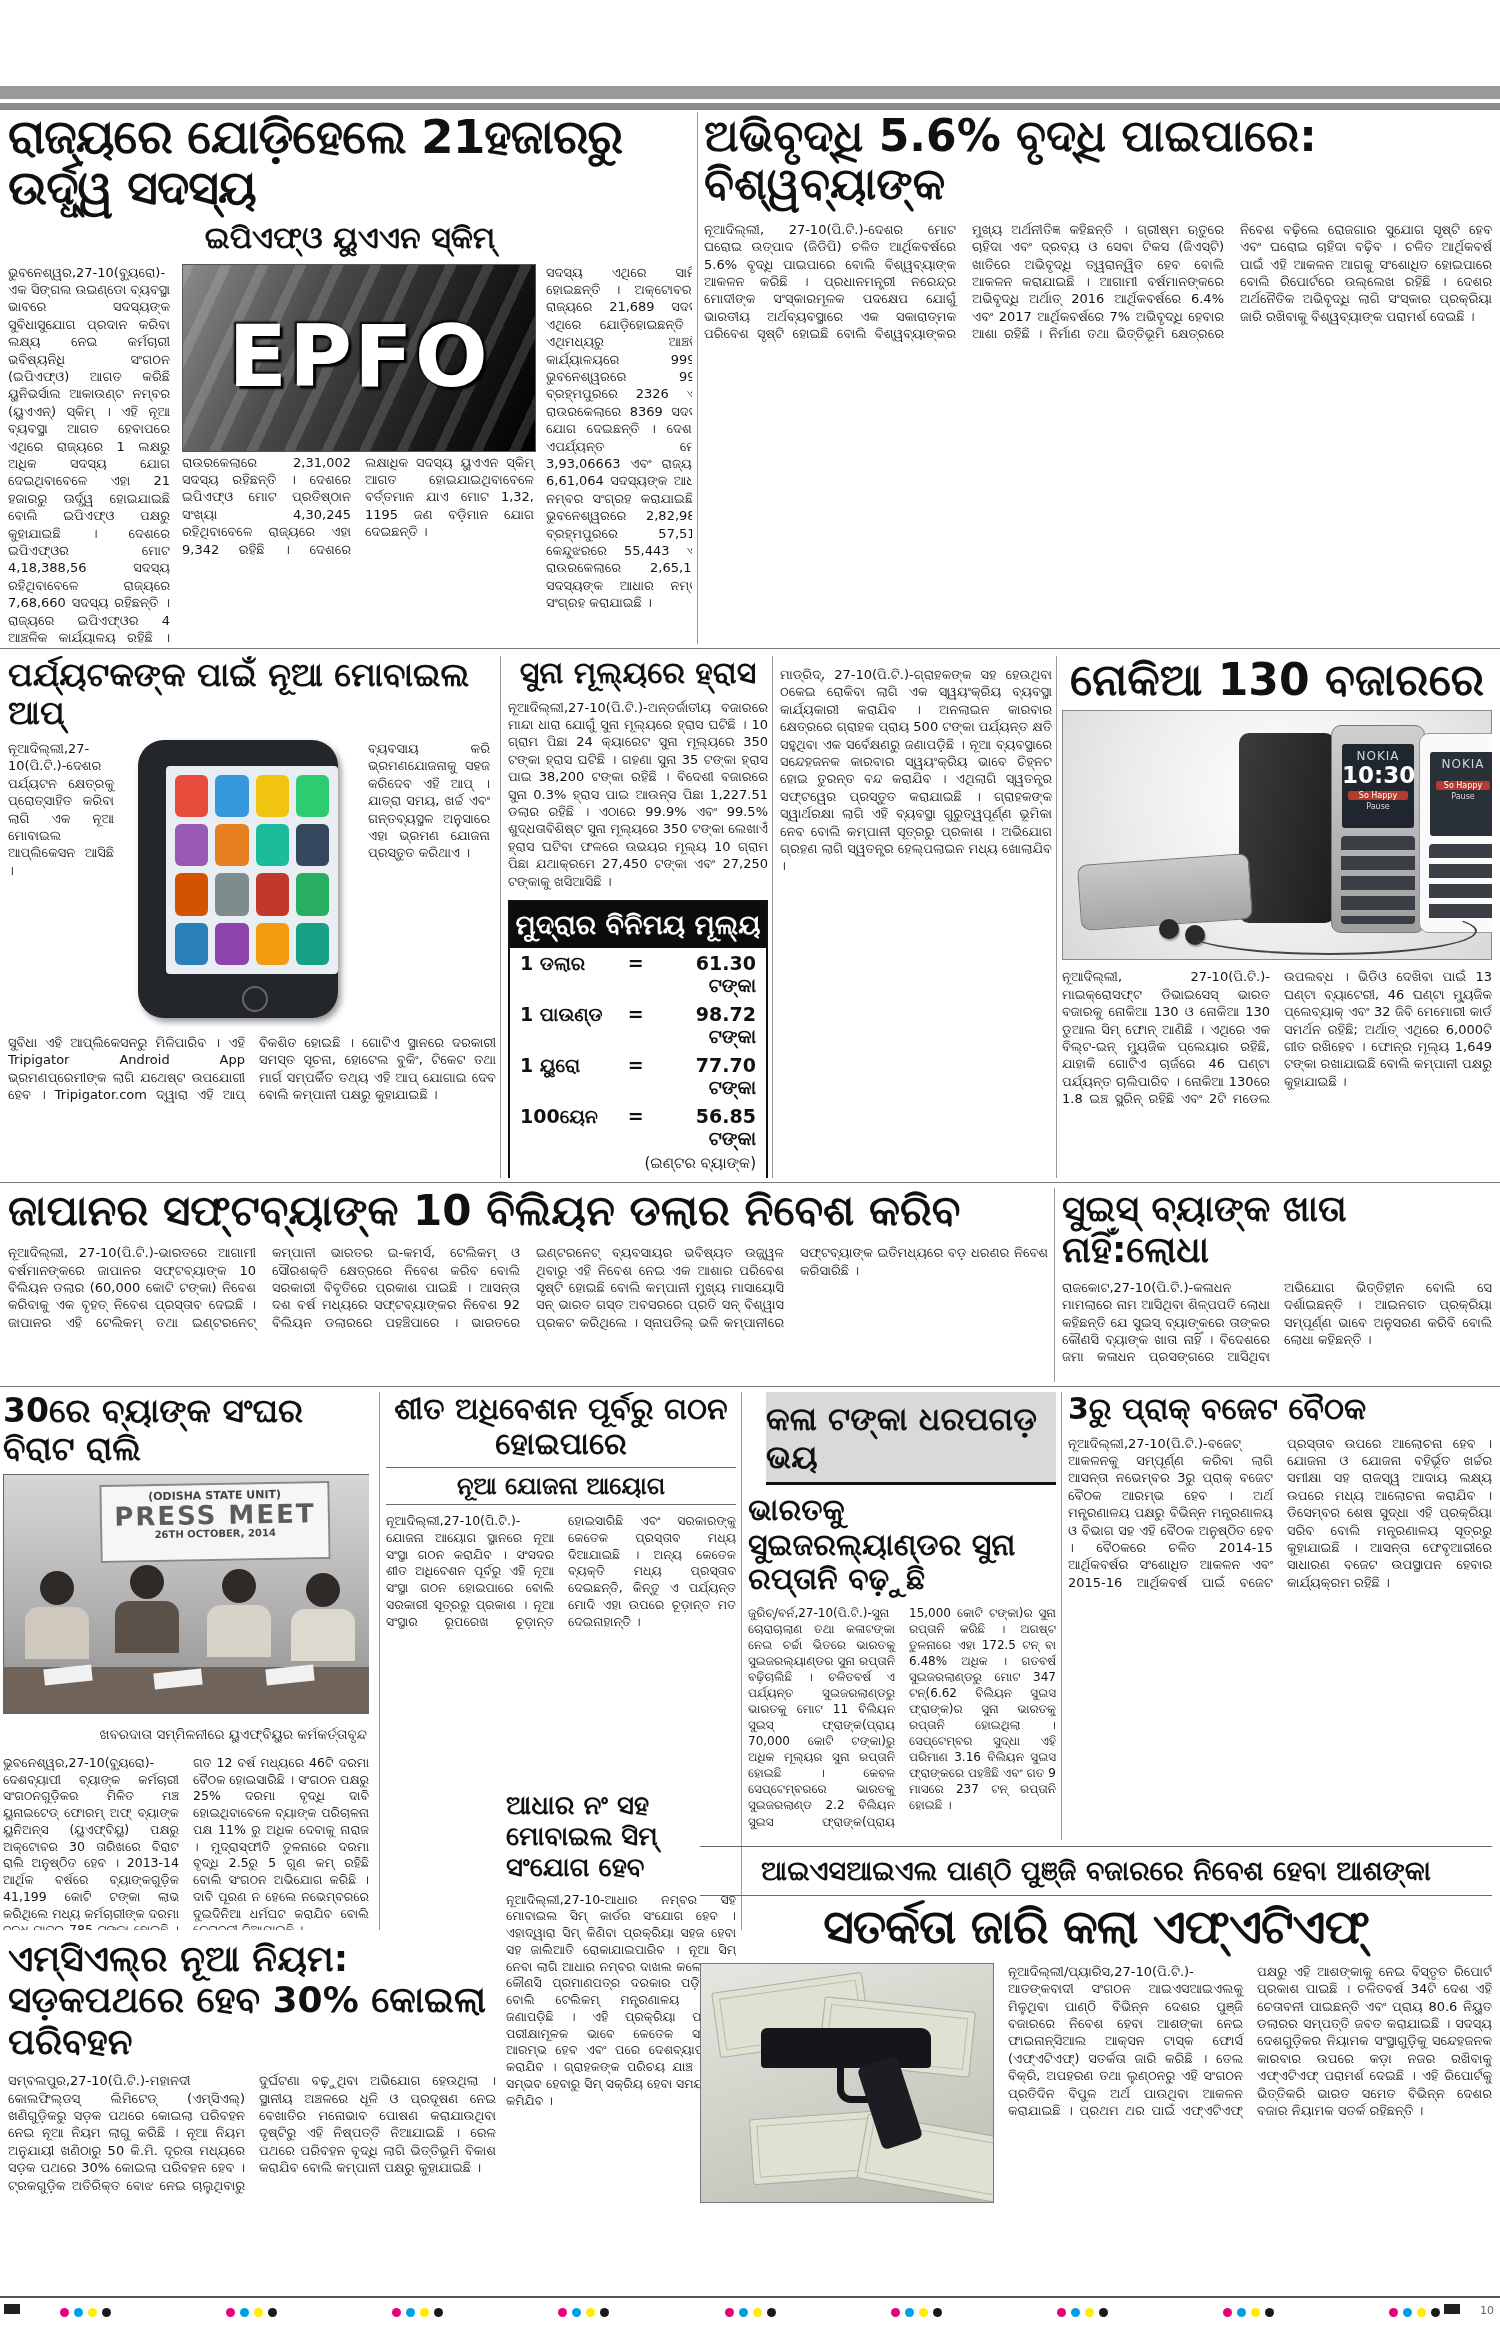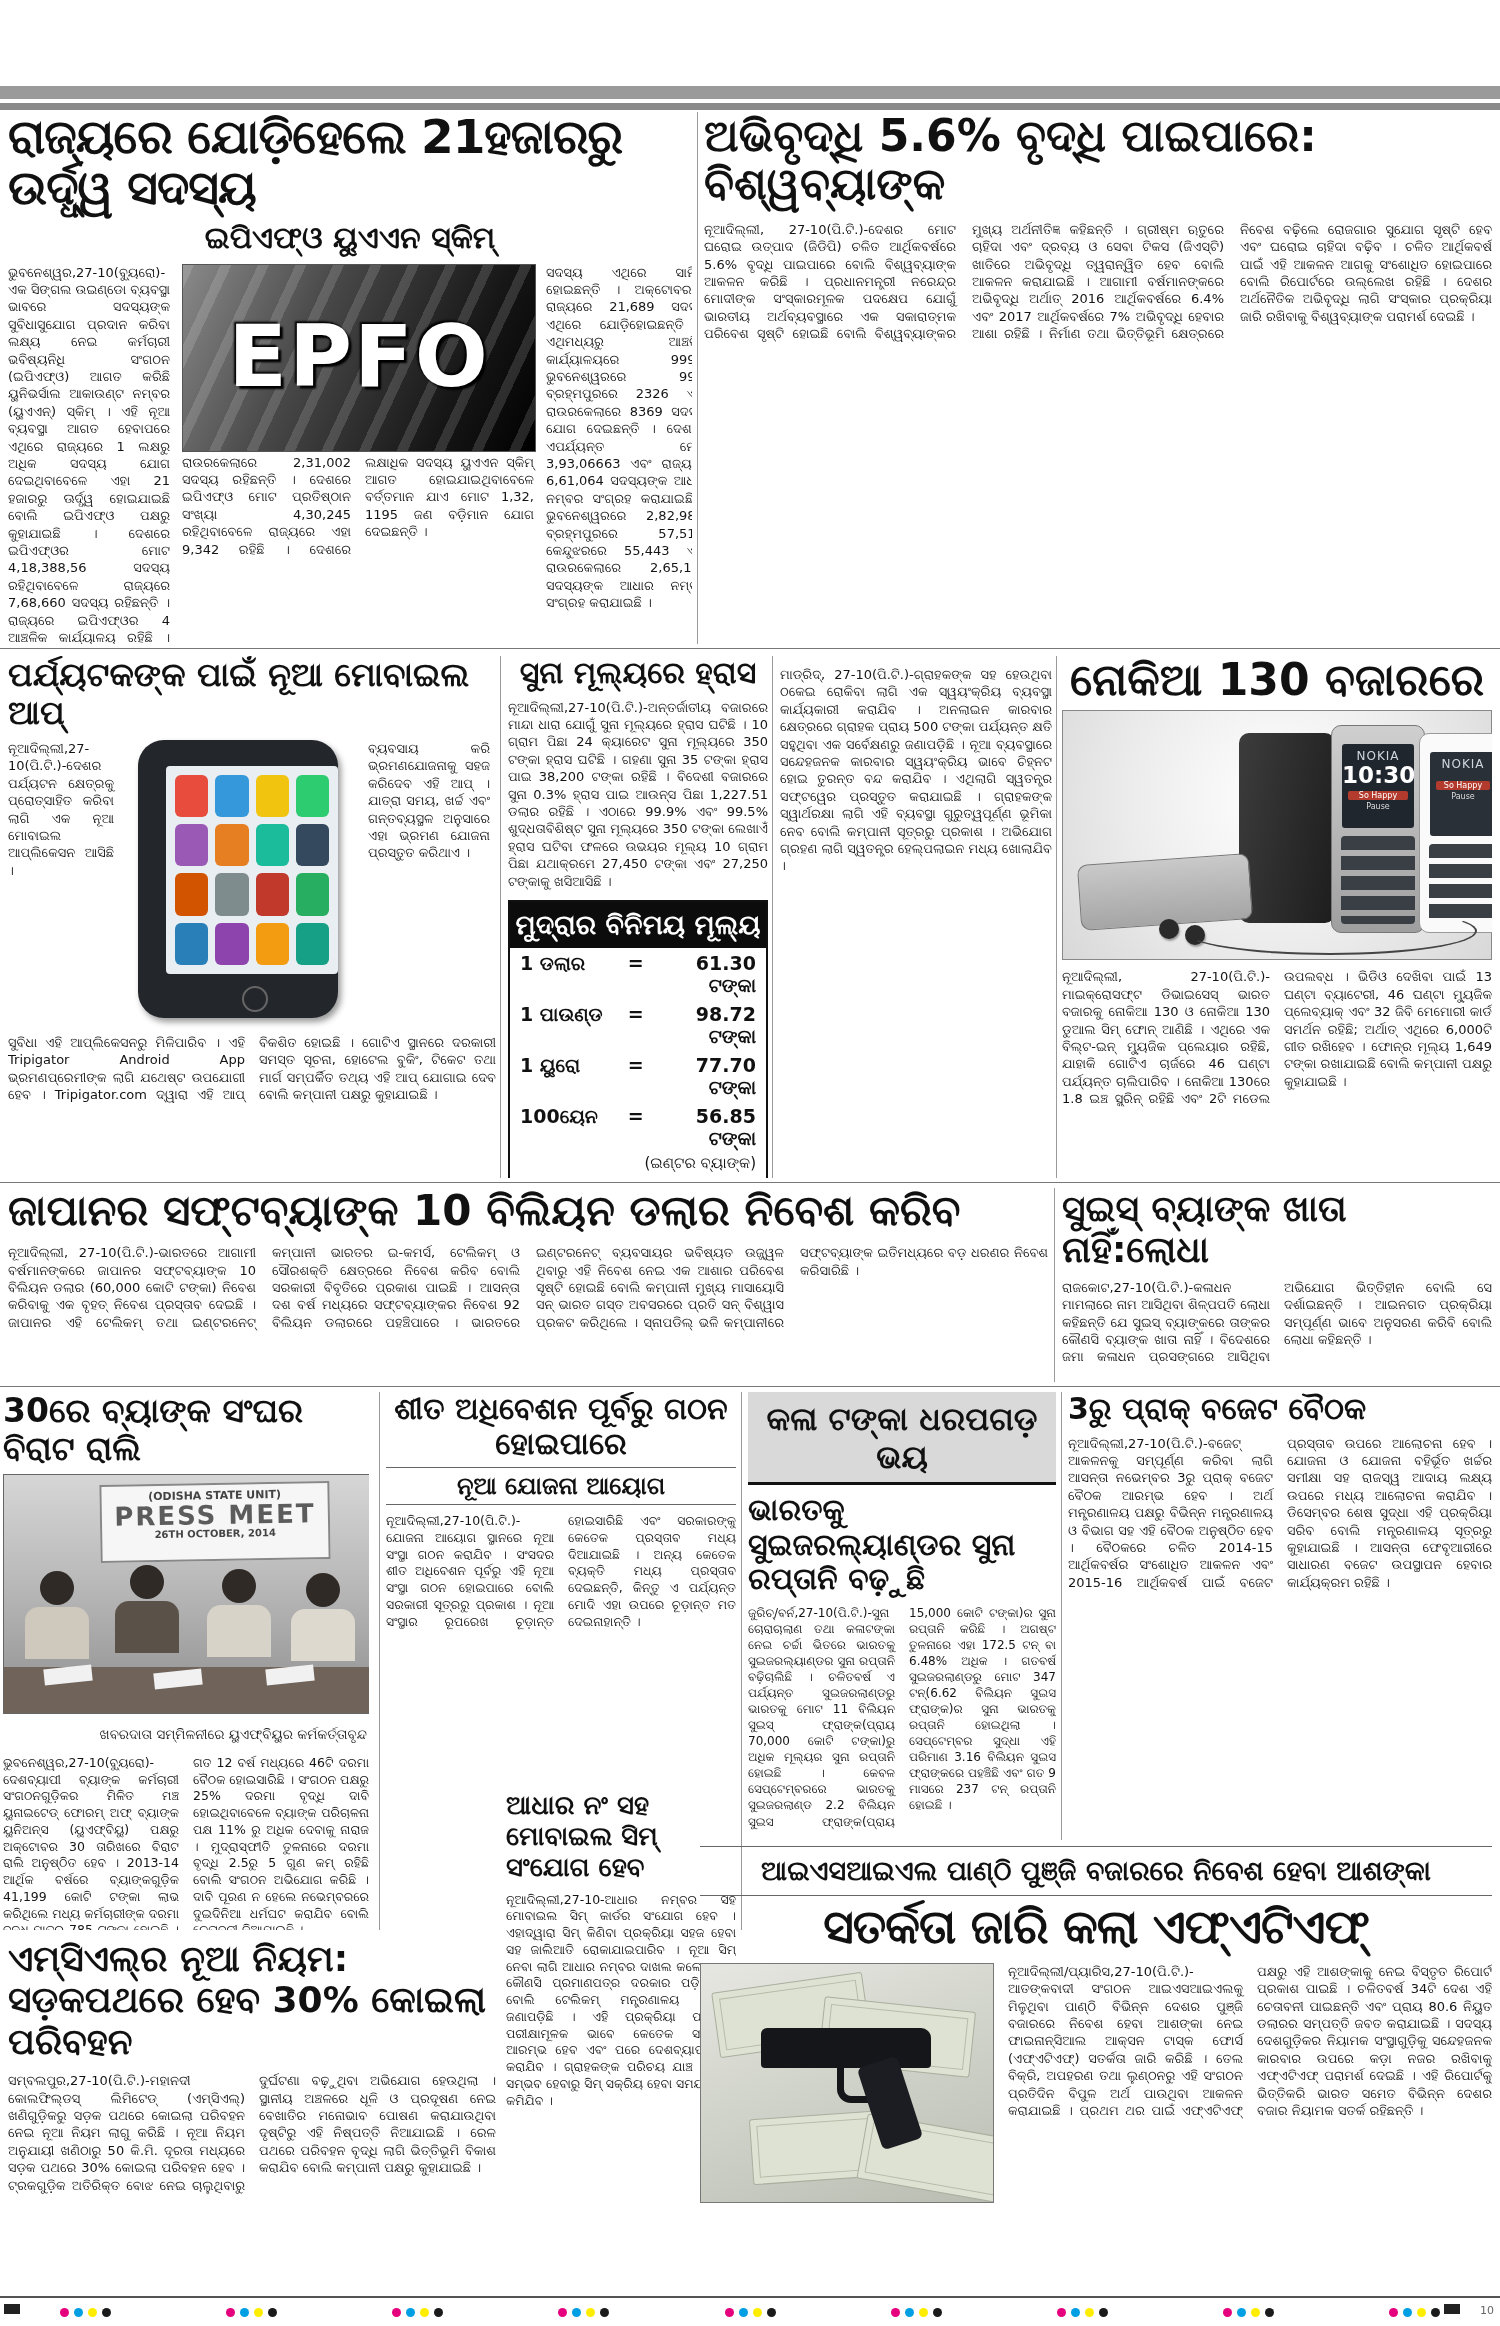--- a/index.html
+++ b/index.html
@@ -30,21 +30,21 @@
   .h-s{font-size:26px;font-weight:bold;line-height:1.2;}
   .ctr{text-align:center;}
   .body{font-size:13px;line-height:1.34;text-align:justify;color:#141414;}
   .cols2{column-count:2;column-gap:14px;}
   .cols3{column-count:3;column-gap:16px;}
   .cols4{column-count:4;column-gap:16px;}
   .vr{position:absolute;width:1px;background:#9b9b9b;}
   .hr{position:absolute;height:1px;background:#777;}
   .subheadbar{font-size:30px;font-weight:bold;text-align:center;margin:6px 0 8px;}
   .kicker-gray{background:#d9d9d9;border-bottom:3px solid #111;font-size:32px;font-weight:bold;
-               text-align:center;padding:8px 0 6px;}
+               padding:8px 0 6px;margin-left:18px;}
   .kicker-lined{border-top:1px solid #666;border-bottom:1px solid #666;font-size:27px;font-weight:bold;
                 text-align:center;padding:8px 0;}
   .caption{font-size:13.5px;color:#222;text-align:right;padding:12px 2px;}
   
   .epfo-row{display:flex;gap:12px;margin-top:6px;}
   .epfo-c1,.epfo-c3{width:162px;flex:none;}
   .epfo-mid{width:352px;flex:none;}
   .epfo-photo{width:352px;height:186px;border:1px solid #555;position:relative;
       background:linear-gradient(115deg,#8a8a8a 0%,#4a4a4a 35%,#171717 75%,#000 100%);}
   .epfo-photo:before{content:"";position:absolute;inset:0;

